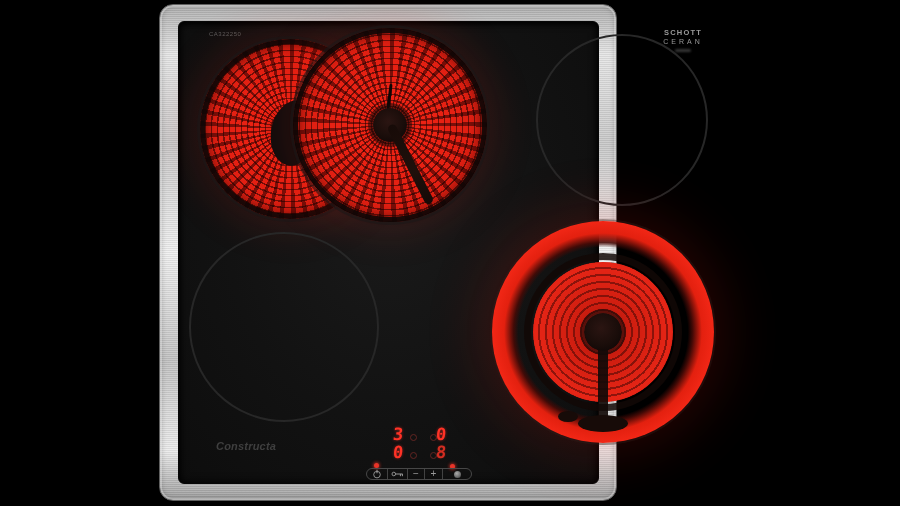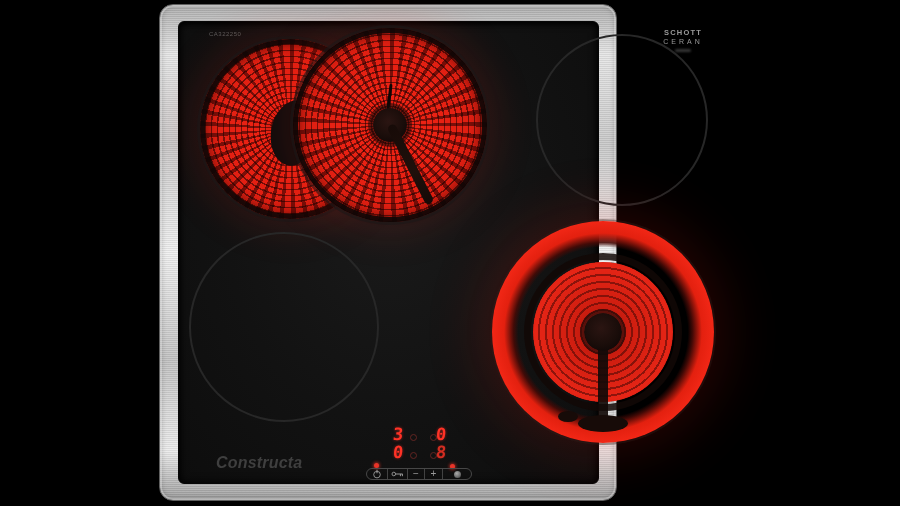--- a/index.html
+++ b/index.html
@@ -62,21 +62,21 @@
     background:
       repeating-radial-gradient(circle at 50% 50%, rgba(55,5,3,.5) 0 2px, rgba(0,0,0,0) 2px 7px),
       radial-gradient(circle,#a8150c 0%,#d11e10 32%,#e62516 68%,#bd190c 90%,#7c1107 100%);}
   .fr-hub{left:92px;top:92px;width:38px;height:38px;box-shadow:0 0 0 4px rgba(22,10,8,.6);}
   .fr-stem{position:absolute;left:106px;top:111px;width:10px;height:92px;border-radius:5px;
     background:linear-gradient(180deg, rgba(22,10,8,.95), rgba(16,8,6,.9));}
   .fr-base{position:absolute;left:86px;top:194px;width:50px;height:17px;border-radius:50%;background:#170b08;}
   .fr-base2{position:absolute;left:66px;top:190px;width:20px;height:11px;border-radius:50%;background:#170b08;}
 
   
-  .brand{position:absolute;left:37px;top:432px;font-size:16px;font-weight:bold;font-style:italic;
+  .brand{position:absolute;left:37px;top:418px;font-size:11px;font-weight:bold;font-style:italic;
     color:#3f3f3f;letter-spacing:.2px;transform:scaleY(1.05);}
 
   
   .panel{position:absolute;left:185px;top:400px;width:115px;height:62px;}
   .digit{position:absolute;font-family:"DejaVu Sans Mono",monospace;font-size:17px;font-weight:bold;
     line-height:1;color:#ff3226;transform:skewX(-5deg);text-shadow:0 0 3px rgba(255,50,40,.55);}
   .digit.dim{color:#d22d21;text-shadow:0 0 2px rgba(210,45,33,.45);}
   .dotring{position:absolute;width:5px;height:5px;border:1px solid #632522;border-radius:50%;}
   .led{position:absolute;width:5px;height:5px;border-radius:50%;background:#e93428;
     box-shadow:0 0 3px 1px rgba(233,52,40,.6);}

